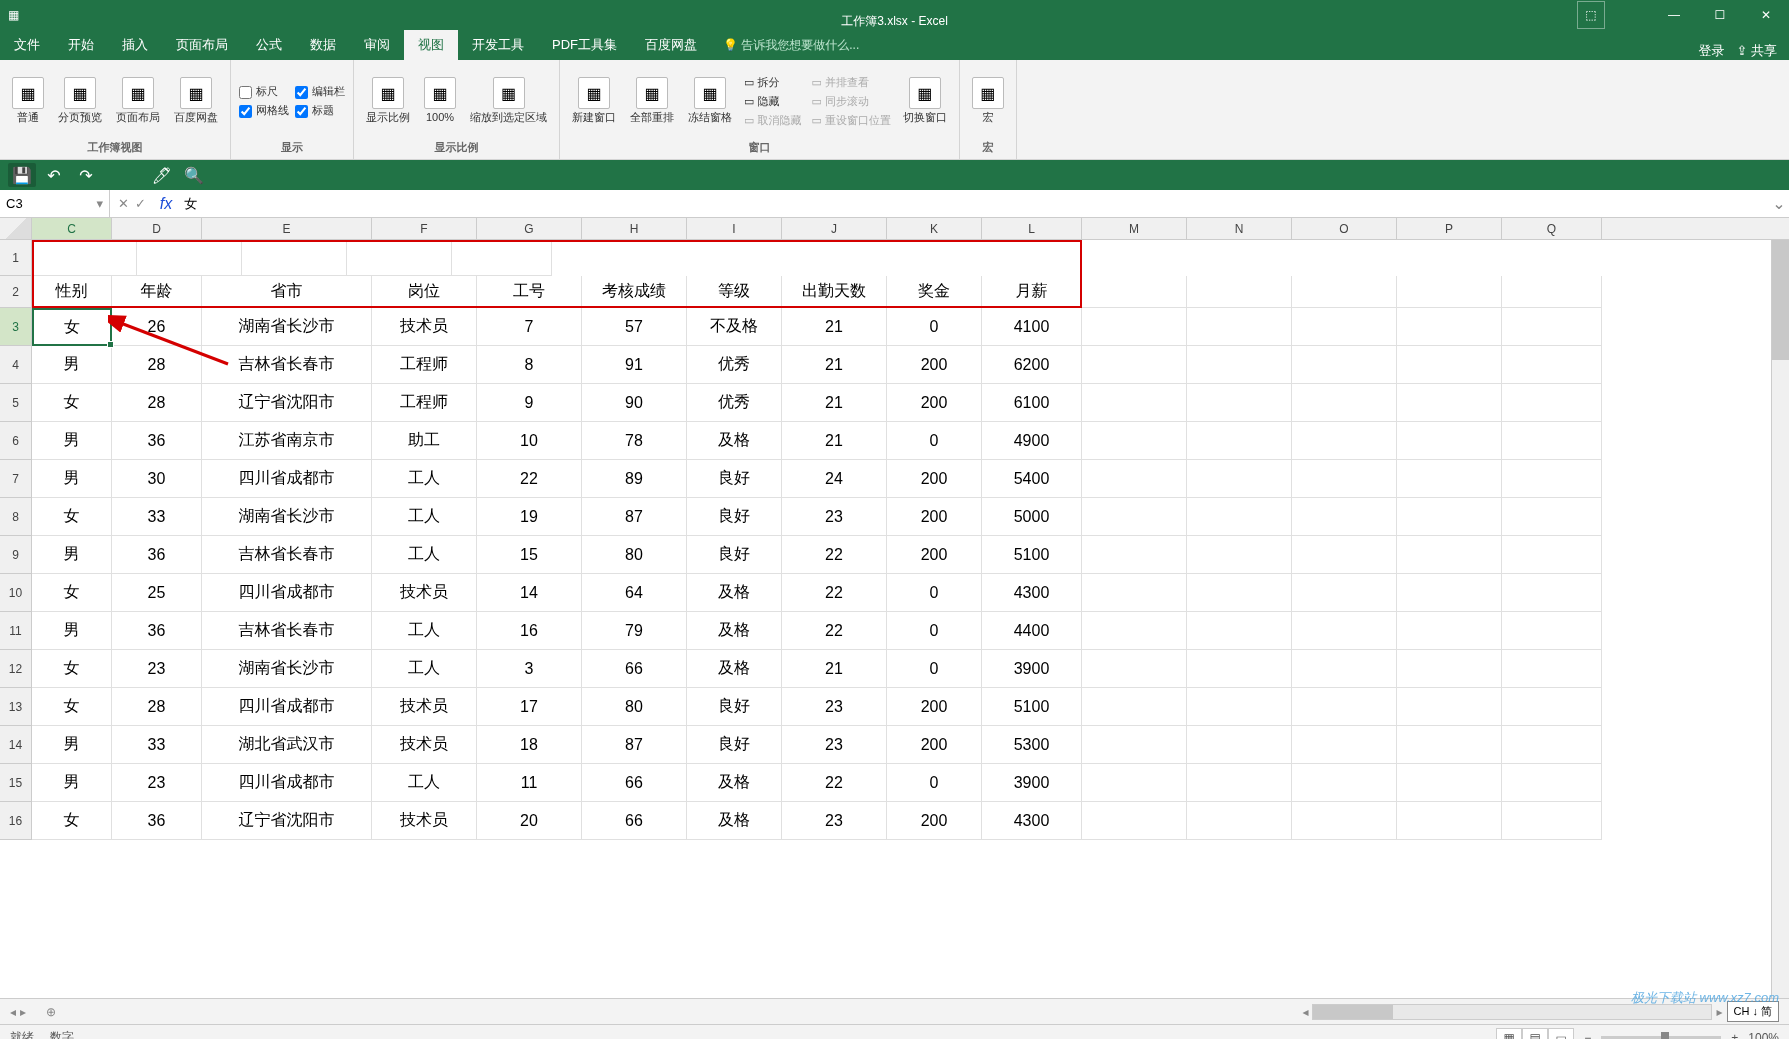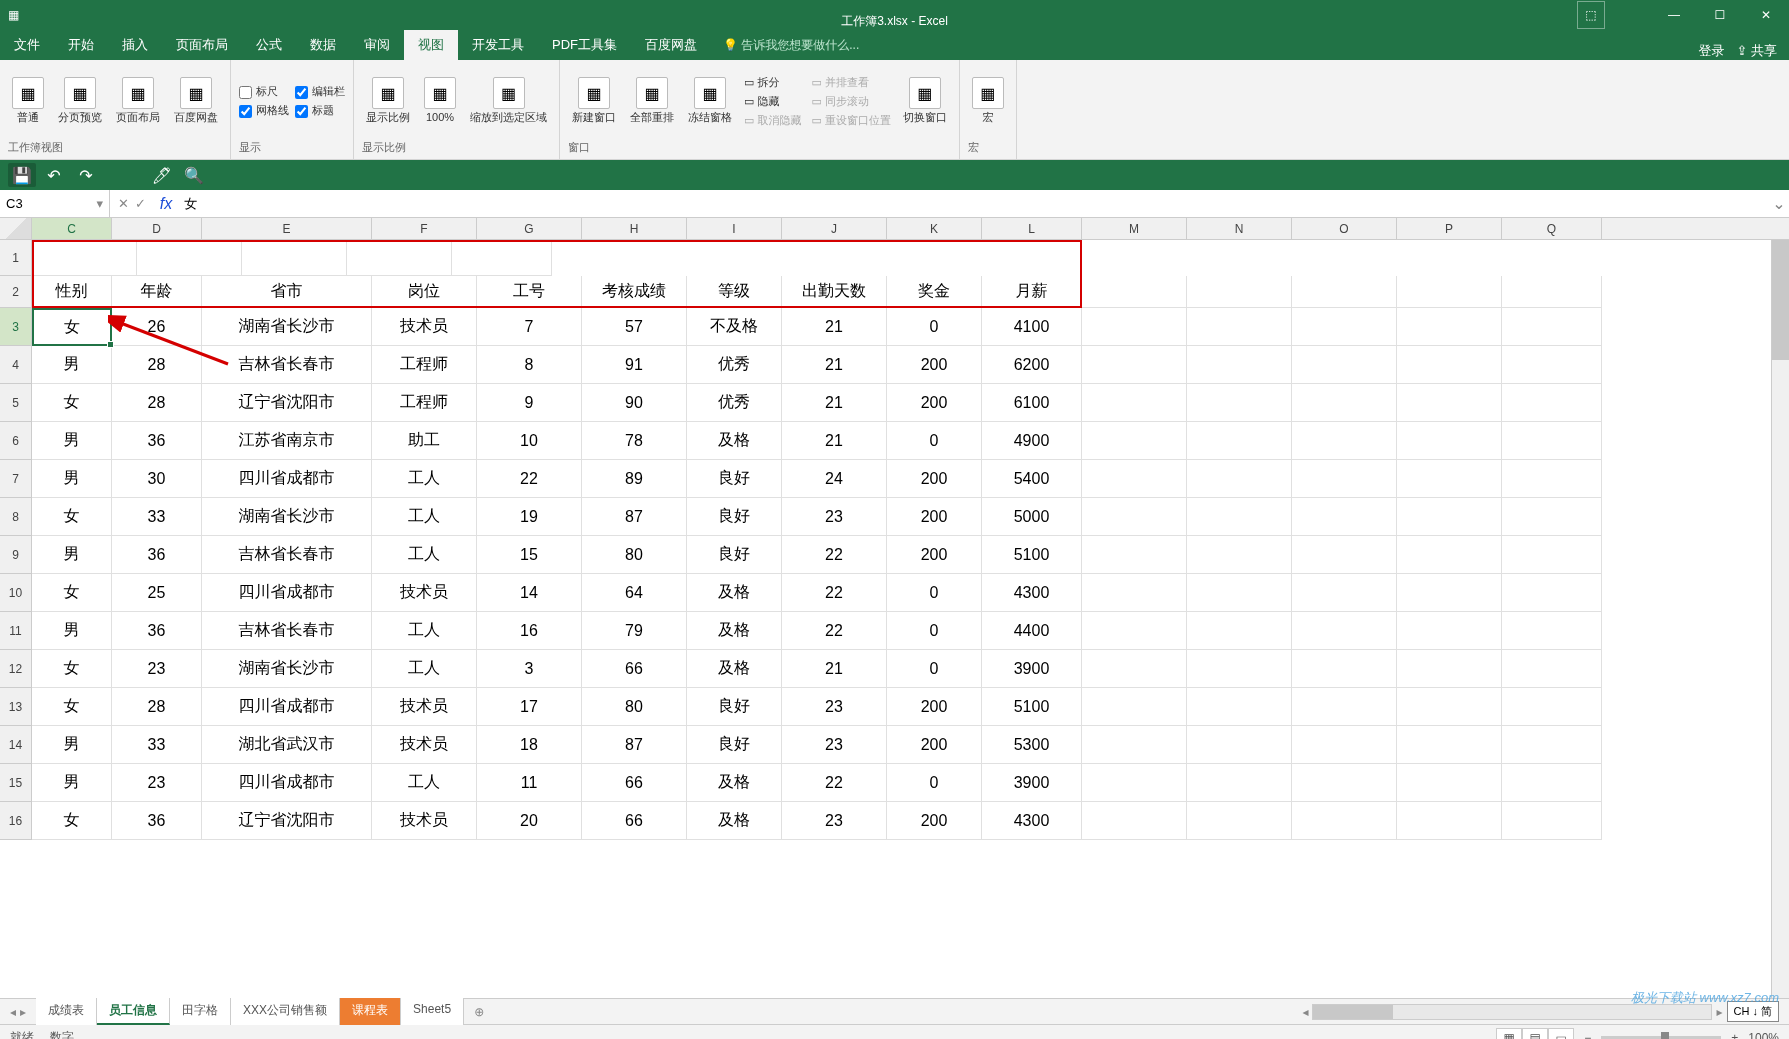--- a/index.html
+++ b/index.html
@@ -10,21 +10,21 @@
 .titlebar .win-controls{position:absolute;right:0;display:flex;}
 .titlebar .win-controls span{width:46px;height:30px;display:flex;align-items:center;justify-content:center;cursor:pointer;}
 .titlebar .ribbon-toggle{position:absolute;right:184px;width:28px;height:28px;display:flex;align-items:center;justify-content:center;border:1px solid rgba(255,255,255,.4);}
 .tabs{background:#217346;height:30px;display:flex;align-items:flex-end;}
 .tab{padding:6px 14px;color:#fff;font-size:13px;cursor:pointer;}
 .tab.active{background:#f3f3f3;color:#217346;}
 .tabs .right{margin-left:auto;display:flex;align-items:center;color:#fff;font-size:13px;padding-right:12px;gap:12px;}
 .ribbon{background:#f3f3f3;height:100px;display:flex;border-bottom:1px solid #d4d4d4;}
 .ribbon-group{border-right:1px solid #d4d4d4;padding:4px 8px 2px;display:flex;flex-direction:column;}
 .ribbon-group .group-body{flex:1;display:flex;align-items:center;gap:6px;}
-.ribbon-group .group-label{font-size:11px;color:#666;padding:2px 0;}
+.ribbon-group .group-label{text-align:center;font-size:11px;color:#666;padding:2px 0;font-weight:bold;}
 .big-btn{display:flex;flex-direction:column;align-items:center;gap:2px;padding:2px 4px;cursor:pointer;min-width:40px;}
 .big-btn .icon-box{width:32px;height:32px;background:#fff;border:1px solid #bbb;border-radius:2px;display:flex;align-items:center;justify-content:center;}
 .big-btn .lbl{font-size:11px;color:#333;text-align:center;line-height:1.2;}
 .check-col{display:flex;flex-direction:column;gap:4px;justify-content:center;}
 .check-item{display:flex;align-items:flex-end;gap:4px;font-size:11px;color:#333;}
 .check-item input{width:13px;height:13px;}
 .small-col{display:flex;flex-direction:column;gap:2px;font-size:11px;color:#333;justify-content:center;}
 .small-item{display:flex;align-items:center;gap:4px;padding:1px 2px;cursor:pointer;}
 .small-item.disabled{color:#aaa;}
 .qat{background:#217346;height:30px;display:flex;align-items:center;padding-left:8px;gap:4px;}
@@ -538,28 +538,20 @@
   <div class="vscroll">
       <div class="vscroll-thumb"></div>
     </div>
 </div>
 
 <div class="sheet-tabs">
   <div class="sheet-nav">
     <span>◂</span>
     <span>▸</span>
   </div>
-  <div id="stabs" style="display:flex;">
-      <div class="stab ">成绩表</div>
-      <div class="stab active">员工信息</div>
-      <div class="stab ">田字格</div>
-      <div class="stab ">XXX公司销售额</div>
-      <div class="stab orange">课程表</div>
-      <div class="stab ">Sheet5</div>
-    </div>
   <span class="stab-add">⊕</span>
   <div class="sheet-scroll">
     <span style="color:#888">◂</span>
     <div class="hscroll">
         <div class="hscroll-thumb"></div>
       </div>
     <span style="color:#888">▸</span>
     <div class="ime-box">CH ↓ 简</div>
   </div>
 </div>

